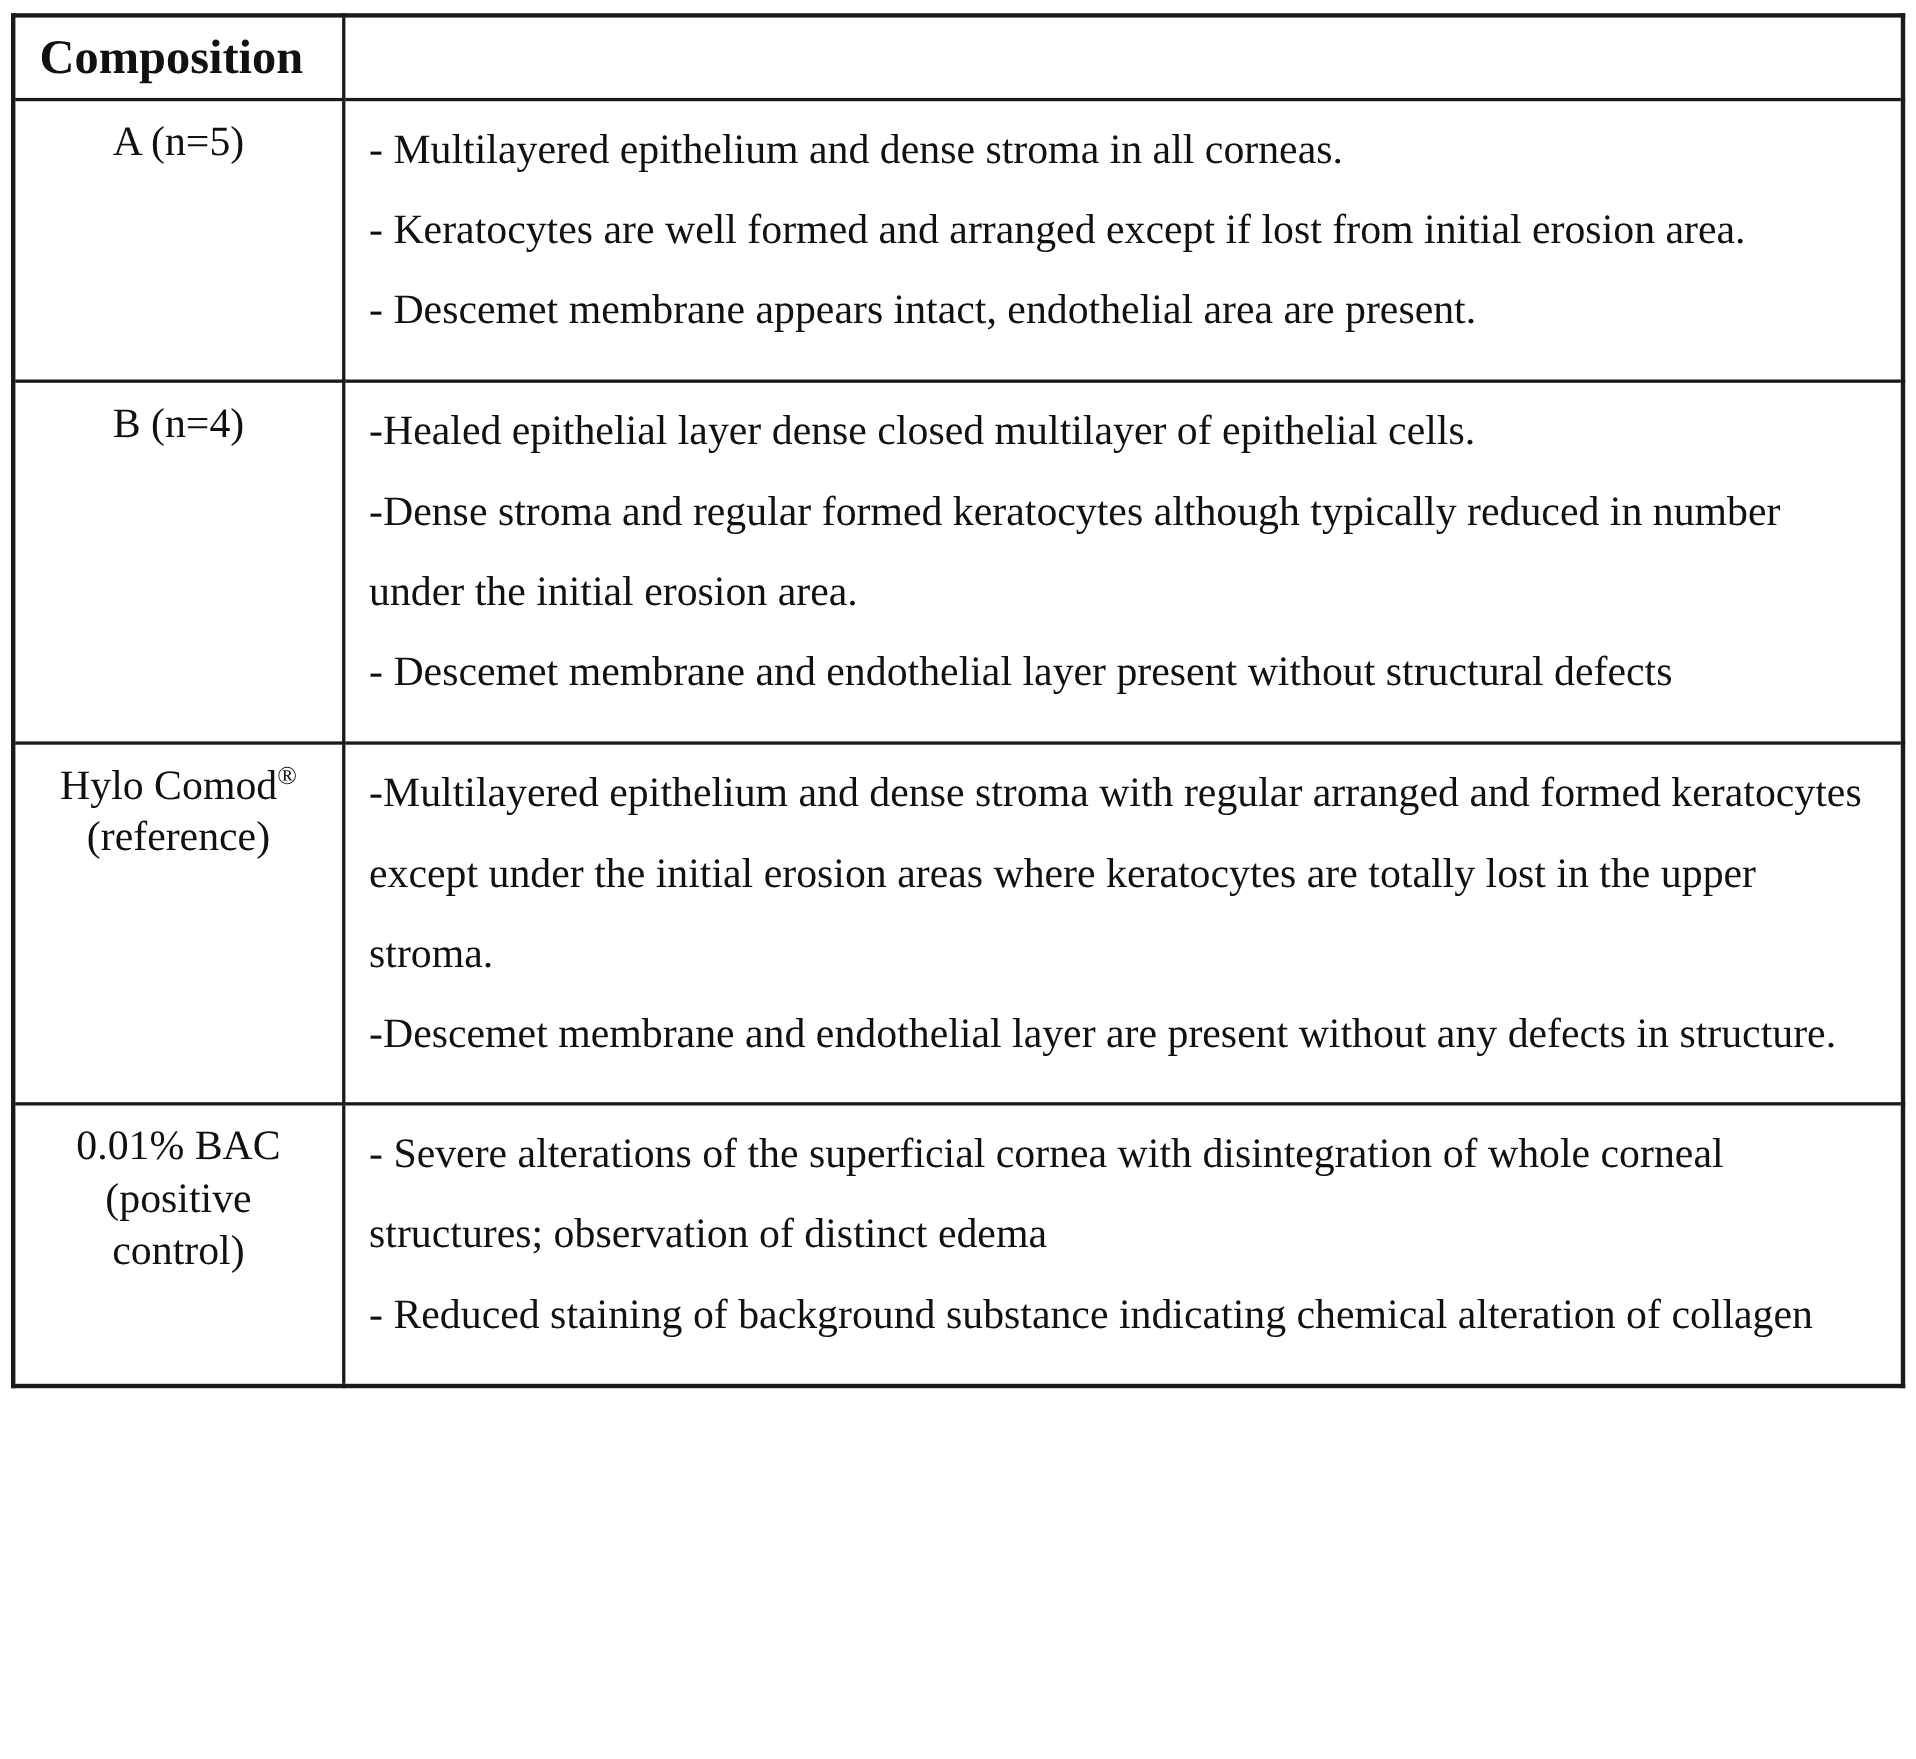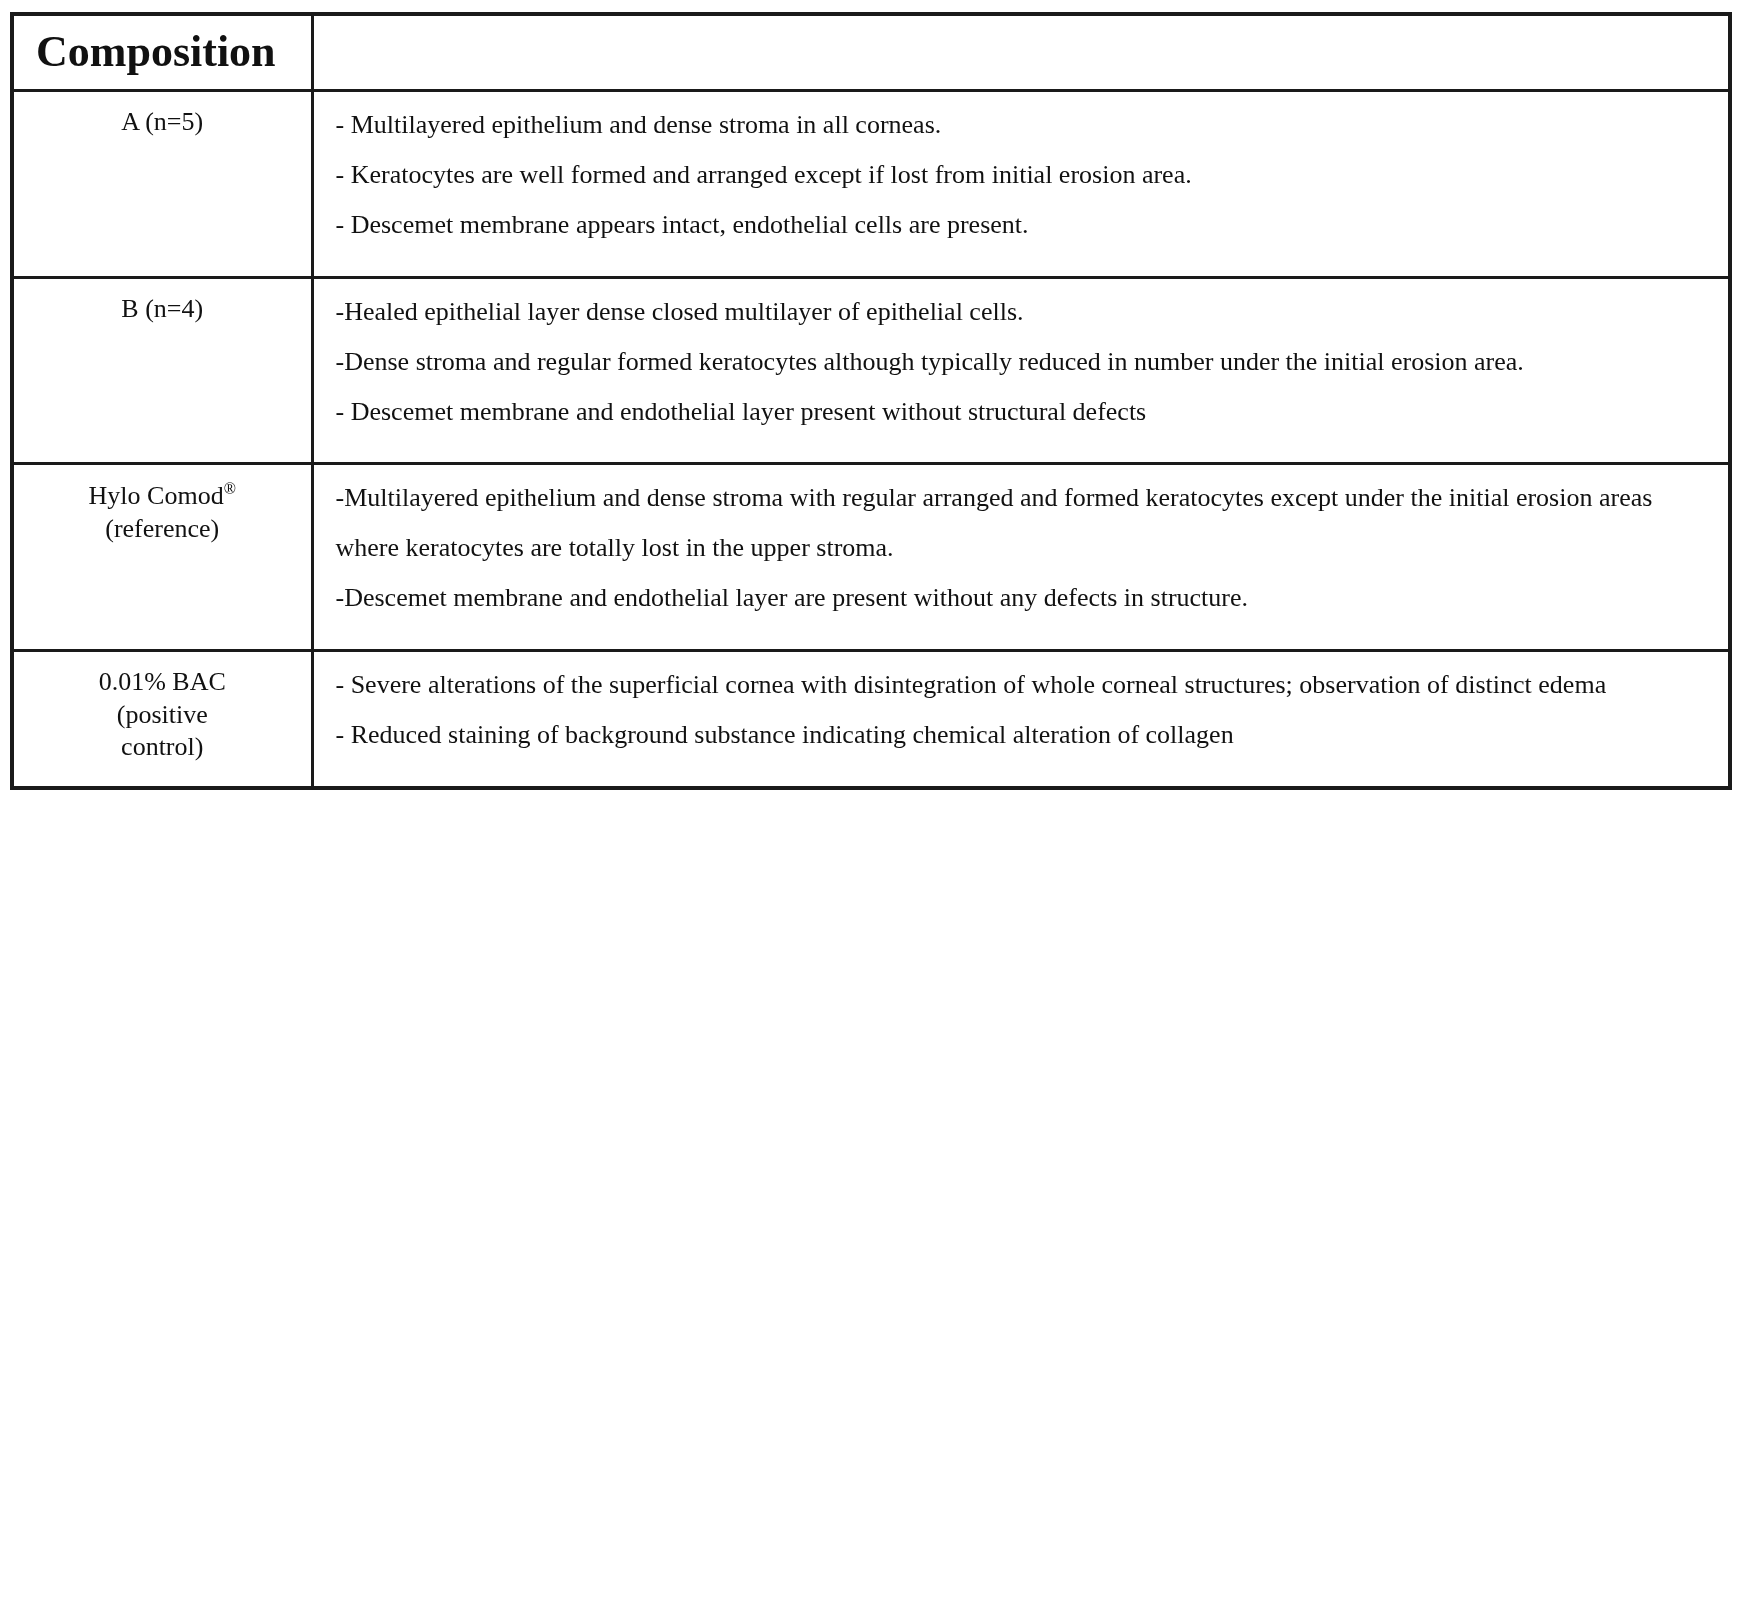--- a/index.html
+++ b/index.html
@@ -18,21 +18,21 @@
   table.comp-table {
     border-collapse: collapse;
     width: 100%;
     border: 4px solid #1a1a1a;
     table-layout: fixed;
   }
   .comp-table th,
   .comp-table td {
     border: 3px solid #1a1a1a;
     vertical-align: top;
-    font-size: 26px;
+    font-size: 38px;
   }
   .label-col {
     width: 300px;
   }
   th.header-label {
     text-align: left;
     font-weight: bold;
     font-size: 44px;
     padding: 10px 10px 12px 22px;
   }
@@ -71,21 +71,21 @@
     </tr>
   </thead>
   <tbody>
       <tr>
         <td class="label-cell">
           <div class="label-line">A (n=5)</div>
         </td>
         <td class="content-cell">
           <p class="obs">- Multilayered epithelium and dense stroma in all corneas.</p>
           <p class="obs">- Keratocytes are well formed and arranged except if lost from initial erosion area.</p>
-          <p class="obs">- Descemet membrane appears intact, endothelial cells are present.</p>
+          <p class="obs">- Descemet membrane appears intact, endothelial area are present.</p>
         </td>
       </tr>
       <tr>
         <td class="label-cell">
           <div class="label-line">B (n=4)</div>
         </td>
         <td class="content-cell">
           <p class="obs">-Healed epithelial layer dense closed multilayer of epithelial cells.</p>
           <p class="obs">-Dense stroma and regular formed keratocytes although typically reduced in number under the initial erosion area.</p>
           <p class="obs">- Descemet membrane and endothelial layer present without structural defects</p>

